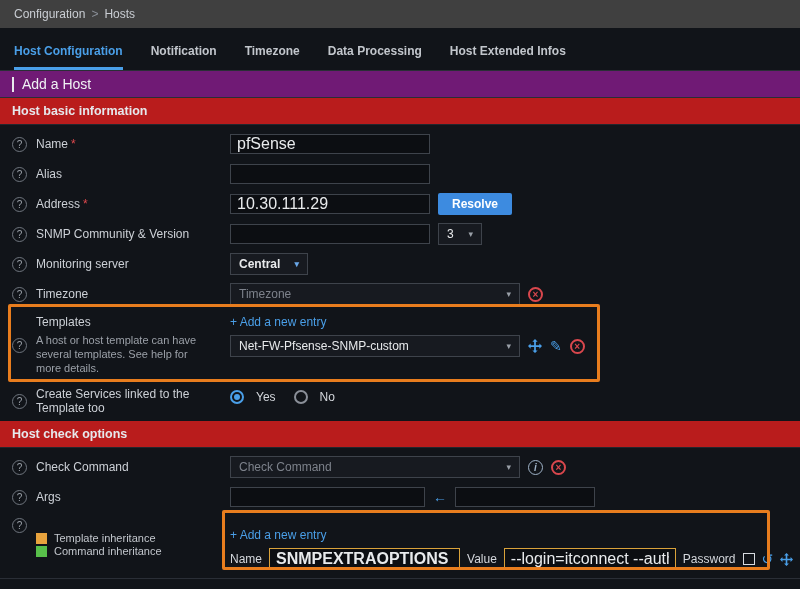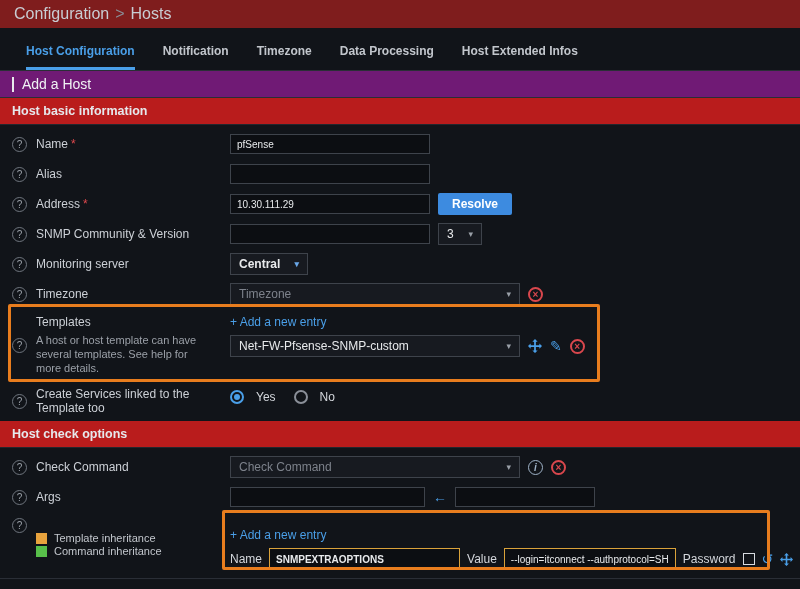--- a/index.html
+++ b/index.html
@@ -1,22 +1,22 @@
 <!DOCTYPE html>
 <html><head>
 <meta charset="utf-8">
 <style>
   * { margin:0; padding:0; box-sizing:border-box; }
   body { background:#0b0d11; font-family:"Liberation Sans", sans-serif; }
   .page { position:relative; width:800px; height:589px; background:#111419; color:#d4d7dc; overflow:hidden; }
 
-  .breadcrumb-bar { height:28px; background:#7f1d1d; display:flex; align-items:center; padding:0 14px; font-size:16px; color:#c9cdd3; gap:6px; }
+  .breadcrumb-bar { height:28px; background:#404040; display:flex; align-items:center; padding:0 14px; font-size:12px; color:#c9cdd3; gap:6px; }
   .bc-sep { color:#8a8f98; }
 
-  .tabs { display:flex; gap:28px; padding:16px 14px 0 26px; font-size:12px; font-weight:bold; color:#c2c6cc; }
+  .tabs { display:flex; gap:28px; padding:16px 14px 0 14px; font-size:12px; font-weight:bold; color:#c2c6cc; }
   .tab { padding-bottom:9px; border-bottom:3px solid transparent; cursor:pointer; }
   .tab.active { color:#4a9fe8; border-bottom-color:#4a9fe8; }
 
   .titlebar { height:28px; display:flex; align-items:center; padding:0 12px; background:#701a75; border-top:1px solid #2a2e36; border-bottom:1px solid #2a2e36; font-size:14px; color:#f0f2f4; }
   .pipe { width:2px; height:15px; background:#e8eaec; margin-right:8px; }
 
   .sec { padding:6px 12px; font-size:12.5px; font-weight:bold; color:#e6e8ec; border-bottom:1px solid #23262d; background:#b91c1c; }
 
   .form { padding-top:4px; }
   .row { display:flex; align-items:center; min-height:30px; padding:0 12px; }
@@ -24,21 +24,21 @@
   .label-cell { width:218px; flex:none; display:flex; align-items:center; gap:9px; font-size:12px; color:#ccd0d6; }
   .label-cell.wrap { align-items:center; }
   .label-stack { display:flex; flex-direction:column; gap:4px; width:172px; }
   .desc { color:#9ba0a8; font-size:11px; line-height:14px; }
   .req { color:#e0484d; margin-left:3px; }
   .ctrl { display:flex; align-items:center; gap:8px; }
   .ctrl-stack { display:flex; flex-direction:column; gap:6px; align-items:flex-start; }
 
   .help { width:15px; height:15px; flex:none; border-radius:50%; border:1px solid #6f757e; color:#9aa0a8; font-size:10px; display:flex; align-items:center; justify-content:center; }
 
-  input.text { width:200px; height:20px; background:#0c0e12; border:1px solid #3e434b; color:#e8eaec; font-size:10px; padding:0 6px; font-family:inherit; }
+  input.text { width:200px; height:20px; background:#0c0e12; border:1px solid #3e434b; color:#e8eaec; font-size:16px; padding:0 6px; font-family:inherit; }
   input.inherit { border-color:#d9a23a; height:22px; font-weight:bold; }
 
   .btn-resolve { background:#3d8be0; color:#fff; border:none; font-size:12px; font-weight:bold; padding:4px 14px; border-radius:2px; cursor:pointer; font-family:inherit; }
 
   .select { background:#171a20; border:1px solid #3e434b; height:22px; display:flex; align-items:center; justify-content:space-between; padding:0 8px; font-size:12px; color:#e8eaec; cursor:pointer; }
   .select .ph { color:#7d828b; }
   .select.wide { width:290px; }
   .select.small { width:44px; }
   .select.med { width:78px; font-weight:bold; }
   .caret { font-size:9px; color:#9aa0a8; margin-left:8px; }

